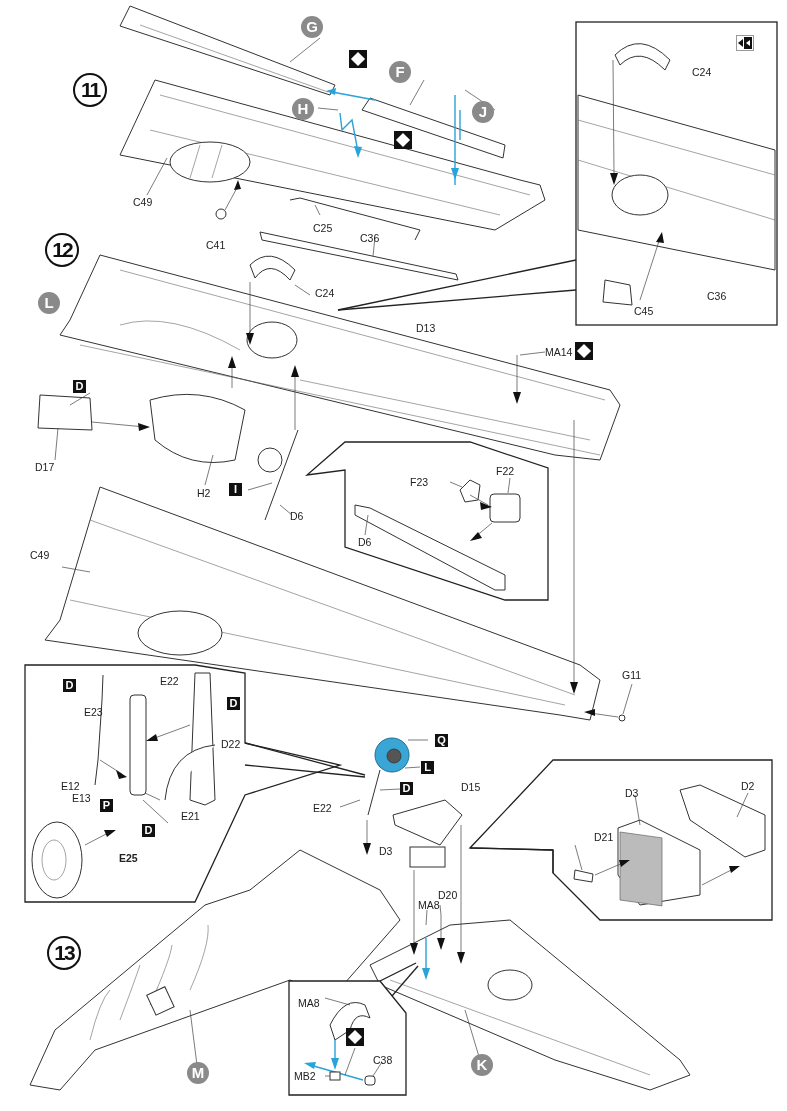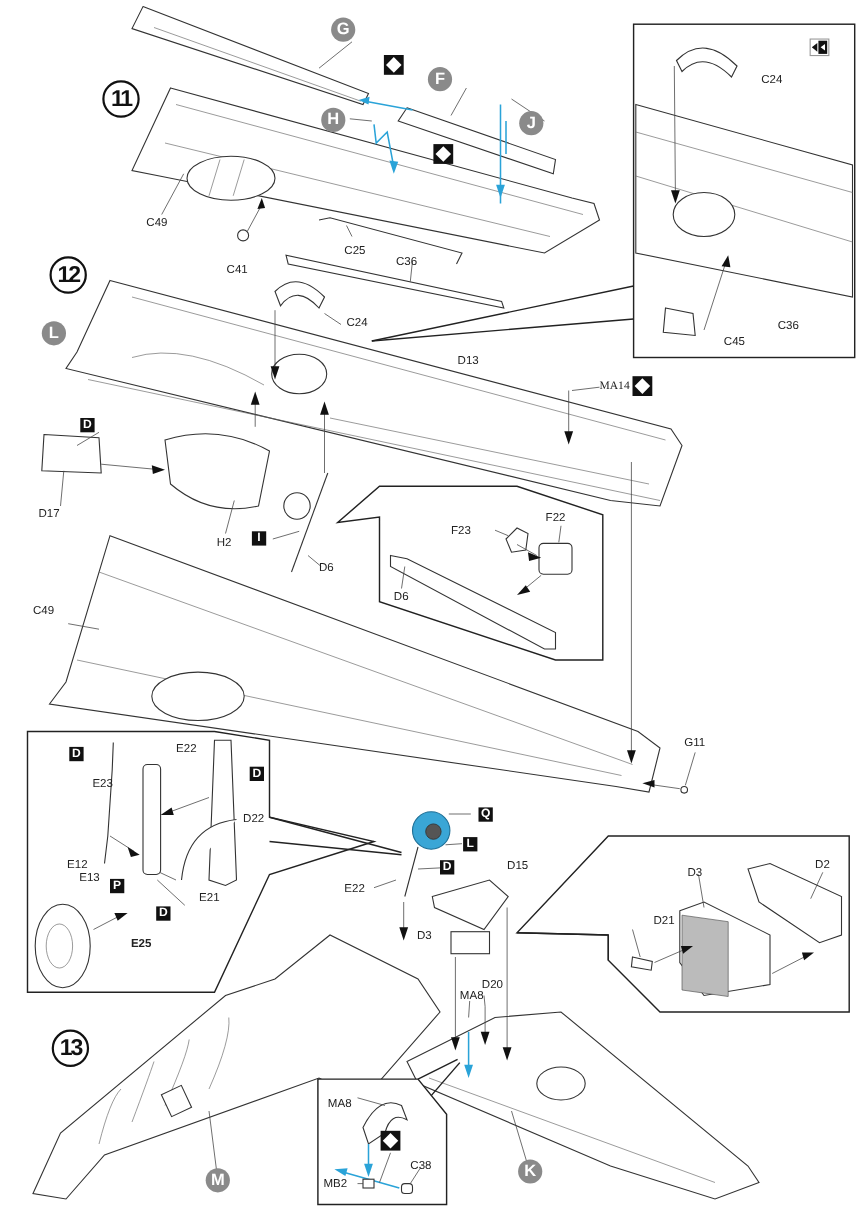--- a/index.html
+++ b/index.html
@@ -222,21 +222,21 @@
   <line class="blue" x1="363" y1="1080" x2="310" y2="1065"></line>
   <polygon class="arrow-blue" points="304,1063 316,1062 314,1069"></polygon>
   <rect class="part" x="330" y="1072" width="10" height="8"></rect>
   <rect class="part" x="365" y="1076" width="10" height="9" rx="3"></rect>
   <line class="lead" x1="325" y1="1076" x2="330" y2="1076"></line>
   <line class="lead" x1="373" y1="1076" x2="382" y2="1062"></line>
   <line class="lead" x1="350" y1="1005" x2="325" y2="998"></line>
   <line class="lead" x1="355" y1="1048" x2="345" y2="1075"></line>
 </svg>
 
-<div class="step" style="left:73px;top:73px;margin-left:20px;">11</div>
+<div class="step" style="left:73px;top:73px;">11</div>
 <div class="step" style="left:45px;top:233px;">12</div>
 <div class="step" style="left:47px;top:936px;">13</div>
 
 <div class="grey-circle" style="left:301px;top:16px;">G</div>
 <div class="grey-circle" style="left:389px;top:61px;">F</div>
 <div class="grey-circle" style="left:292px;top:98px;">H</div>
 <div class="grey-circle" style="left:472px;top:101px;">J</div>
 <div class="grey-circle" style="left:38px;top:292px;">L</div>
 <div class="grey-circle" style="left:471px;top:1054px;">K</div>
 <div class="grey-circle" style="left:187px;top:1062px;">M</div>
@@ -263,25 +263,25 @@
     <polygon points="9,7 13,4 13,10" fill="#fff"></polygon>
   </svg>
 </div>
 
 <span class="lbl" style="left:133px;top:197px;">C49</span>
 <span class="lbl" style="left:206px;top:240px;">C41</span>
 <span class="lbl" style="left:313px;top:223px;">C25</span>
 <span class="lbl" style="left:360px;top:233px;">C36</span>
 <span class="lbl" style="left:692px;top:67px;">C24</span>
 <span class="lbl" style="left:707px;top:291px;">C36</span>
-<span class="lbl" style="left:658px;top:306px;">C45</span>
+<span class="lbl" style="left:634px;top:306px;">C45</span>
 
 <span class="lbl" style="left:315px;top:288px;">C24</span>
 <span class="lbl" style="left:416px;top:323px;">D13</span>
-<span class="lbl" style="left:545px;top:347px;font-family:Liberation Serif, serif;">MA14</span>
+<span class="lbl" style="left:545px;top:347px;">MA14</span>
 <span class="lbl" style="left:35px;top:462px;">D17</span>
 <span class="lbl" style="left:197px;top:488px;">H2</span>
 <span class="lbl" style="left:290px;top:511px;">D6</span>
 <span class="lbl" style="left:410px;top:477px;">F23</span>
 <span class="lbl" style="left:496px;top:466px;">F22</span>
 <span class="lbl" style="left:358px;top:537px;">D6</span>
 <span class="lbl" style="left:30px;top:550px;">C49</span>
 <span class="lbl" style="left:622px;top:670px;">G11</span>
 
 <span class="lbl" style="left:160px;top:676px;">E22</span>

